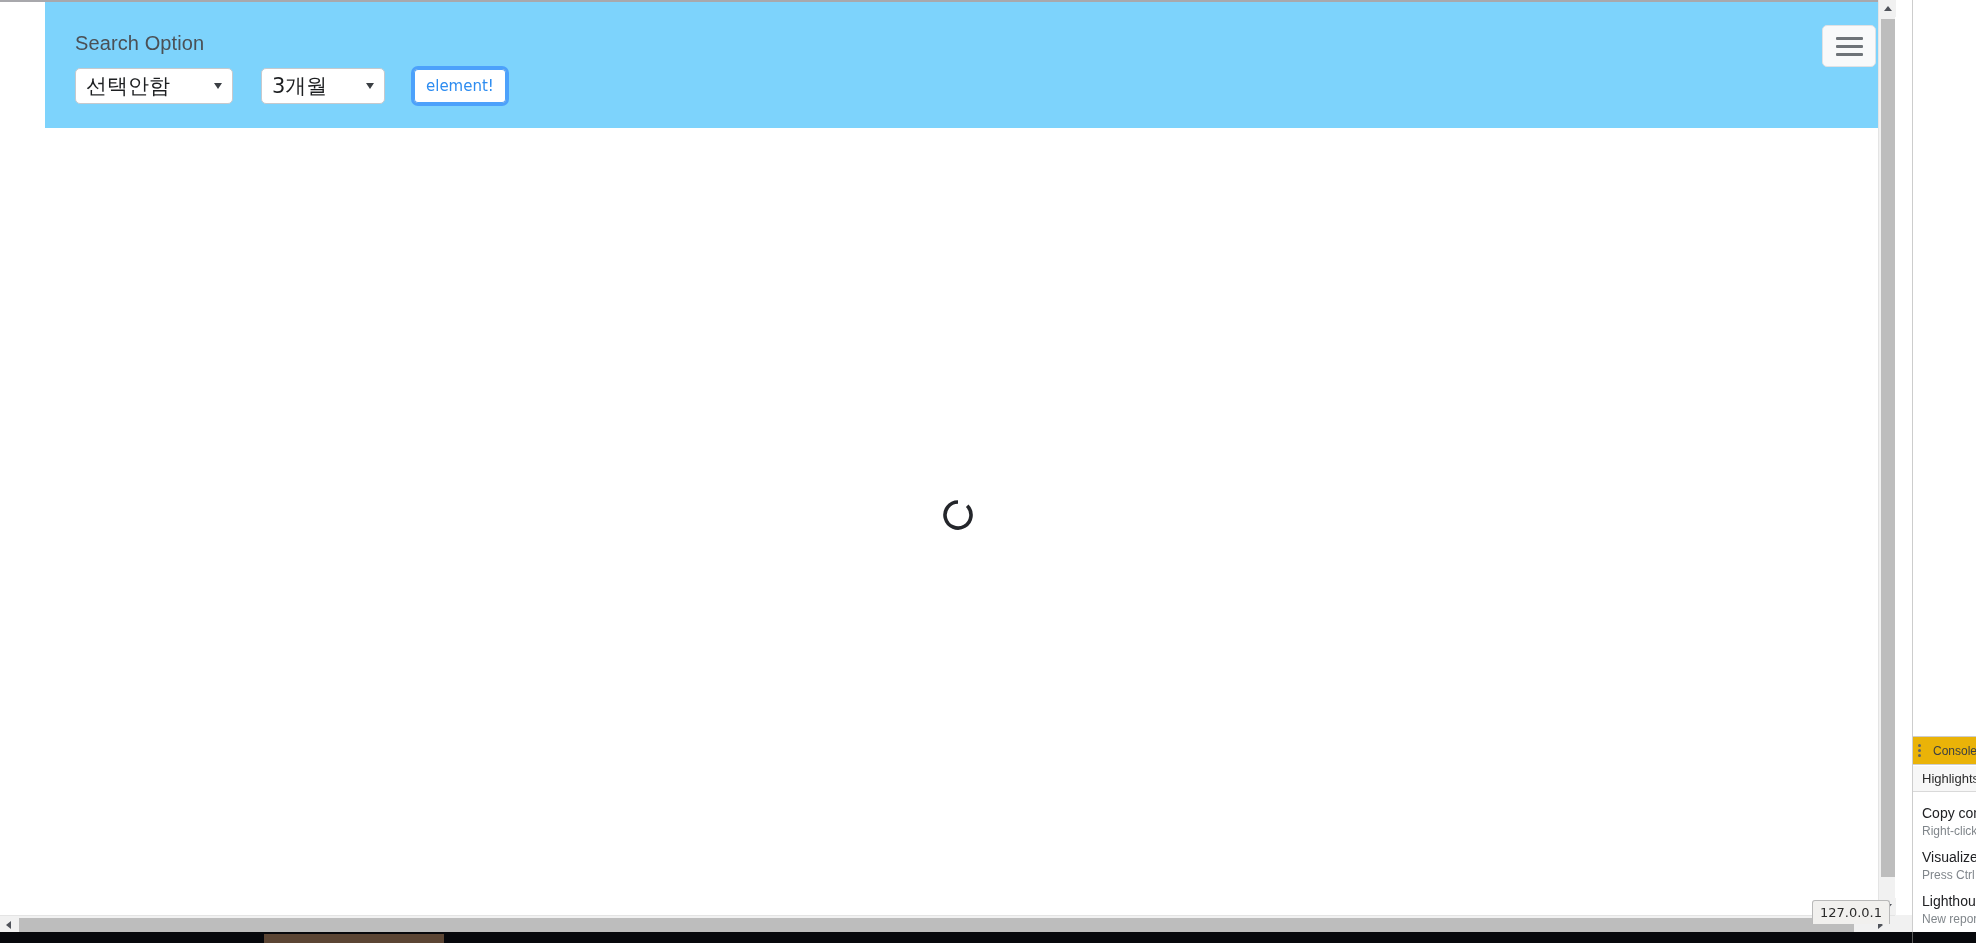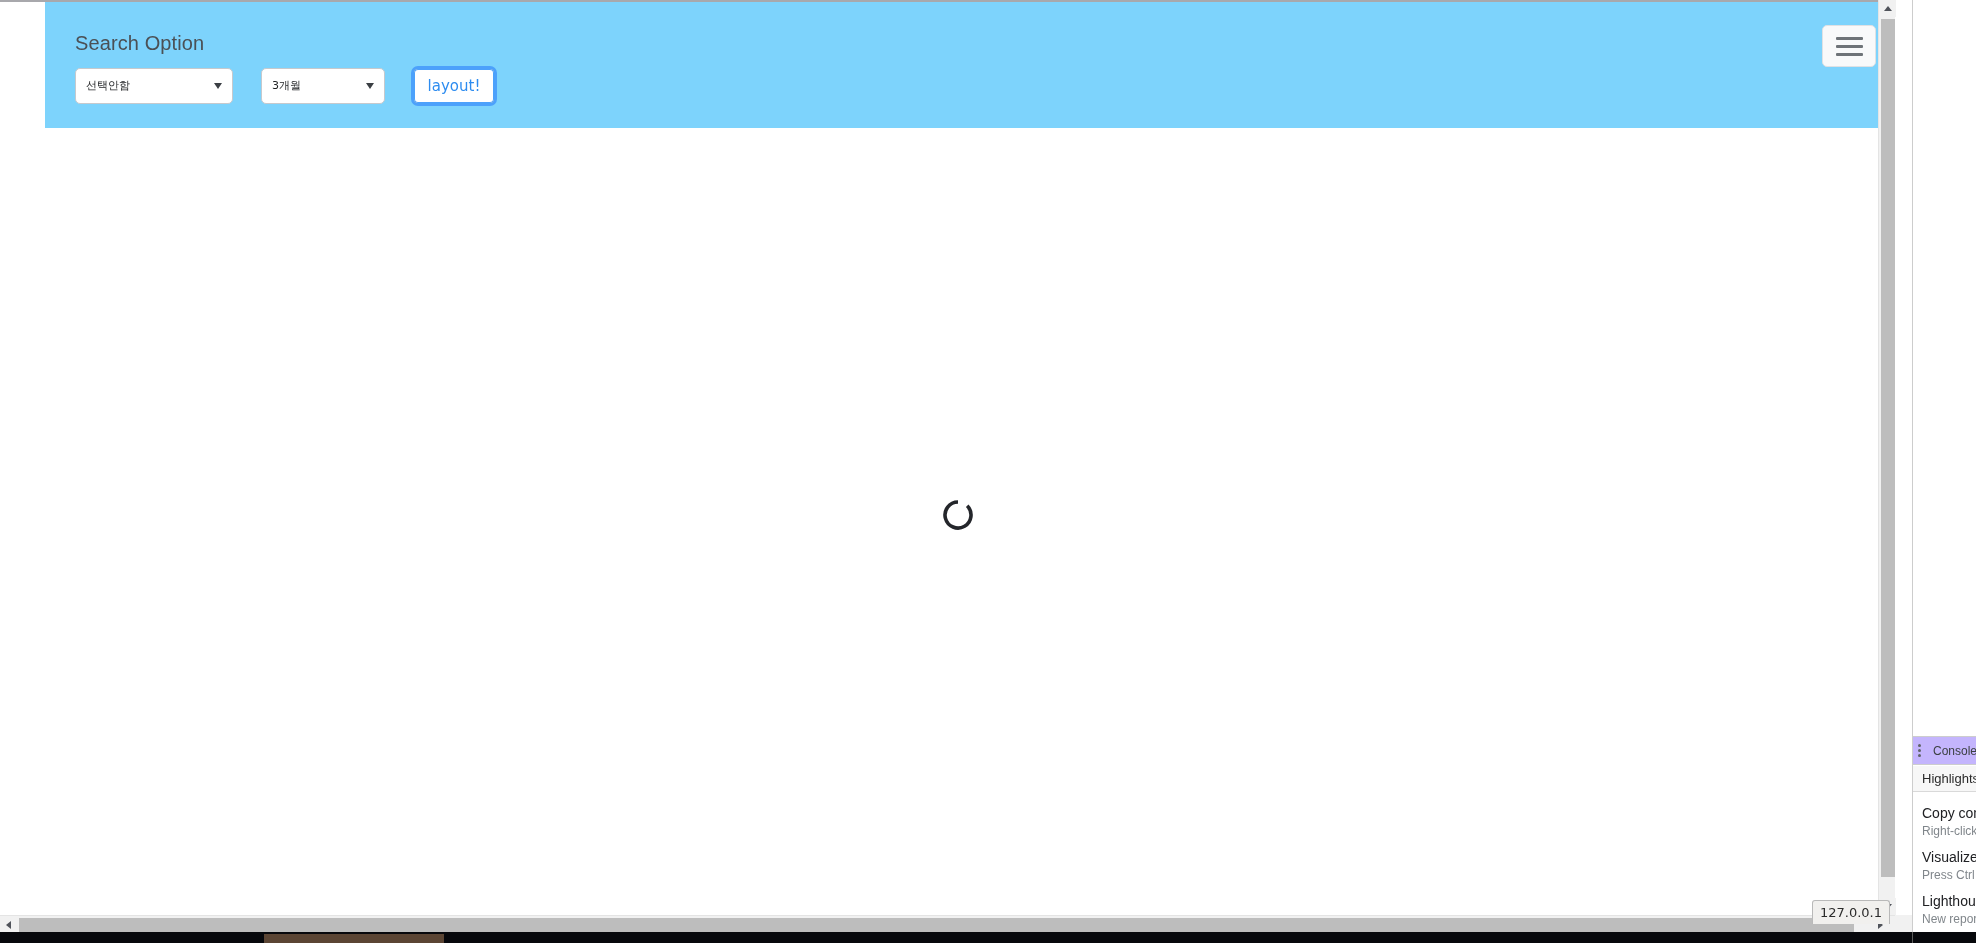--- a/index.html
+++ b/index.html
@@ -72,21 +72,21 @@
 
   .sel {
     appearance: none;
     -webkit-appearance: none;
     -moz-appearance: none;
     background: #ffffff;
     border: 1px solid #c6c9cd;
     border-radius: 5px;
     height: 36px;
     padding: 0 30px 0 10px;
-    font-size: 11px;
+    font-size: 21px;
     font-family: "DejaVu Sans", "Liberation Sans", sans-serif;
     color: #1d1f21;
     line-height: 34px;
     outline: none;
     cursor: default;
   }
   #select-category { width: 158px; }
   #select-period   { width: 124px; }
 
   .sel-arrow {
@@ -276,21 +276,21 @@
   #devtools-top {
     position: absolute;
     left: 0; top: 0;
     width: 64px; height: 736px;
     background: #ffffff;
   }
   .dt-tabbar {
     position: absolute;
     left: 0; top: 736px;
     width: 64px; height: 29px;
-    background: #c4b5fd;
+    background: #eab308;
     border-top: 1px solid #cdcdcd;
     border-bottom: 1px solid #cdcdcd;
     display: flex;
     align-items: center;
   }
   .dt-kebab {
     width: 18px;
     display: flex; flex-direction: column;
     align-items: center; justify-content: center;
     gap: 2px;
@@ -387,21 +387,21 @@
           <span class="sel-arrow"></span>
         </div>
 
         <div class="select-wrap">
           <select class="sel" id="select-period">
             <option>3개월</option>
           </select>
           <span class="sel-arrow"></span>
         </div>
 
-        <button class="search-btn">layout!</button>
+        <button class="search-btn">element!</button>
       </div>
 
       <button class="hamburger">
         <span></span>
         <span></span>
         <span></span>
       </button>
     </div>
 
     <div id="main">

